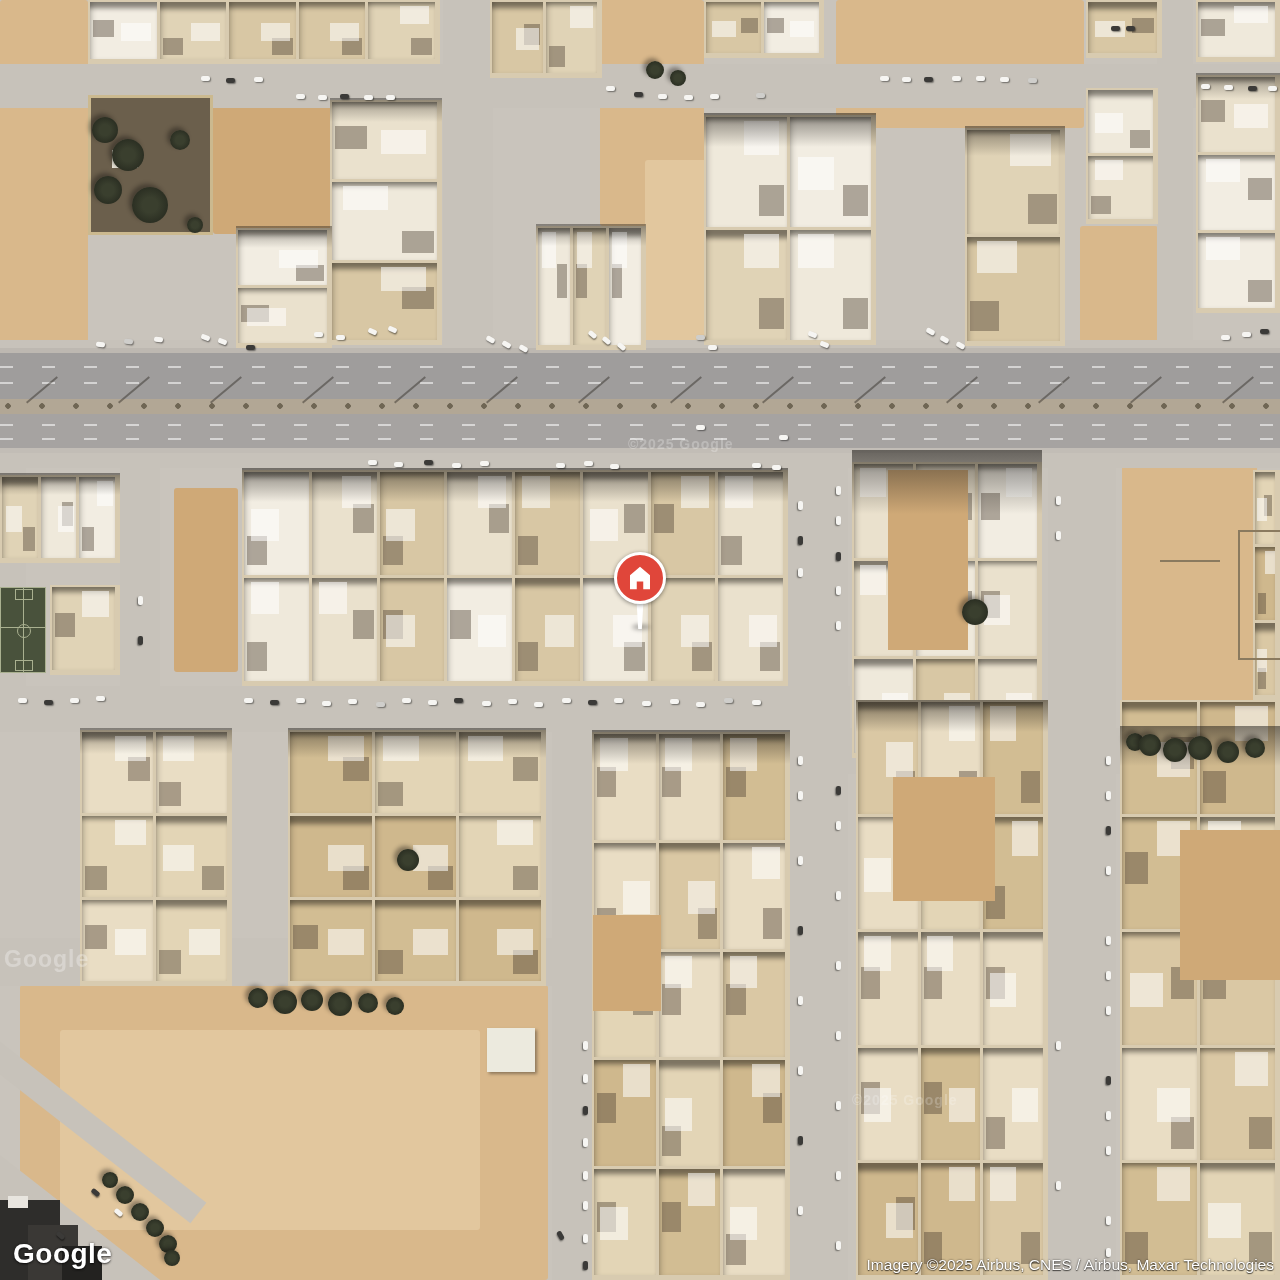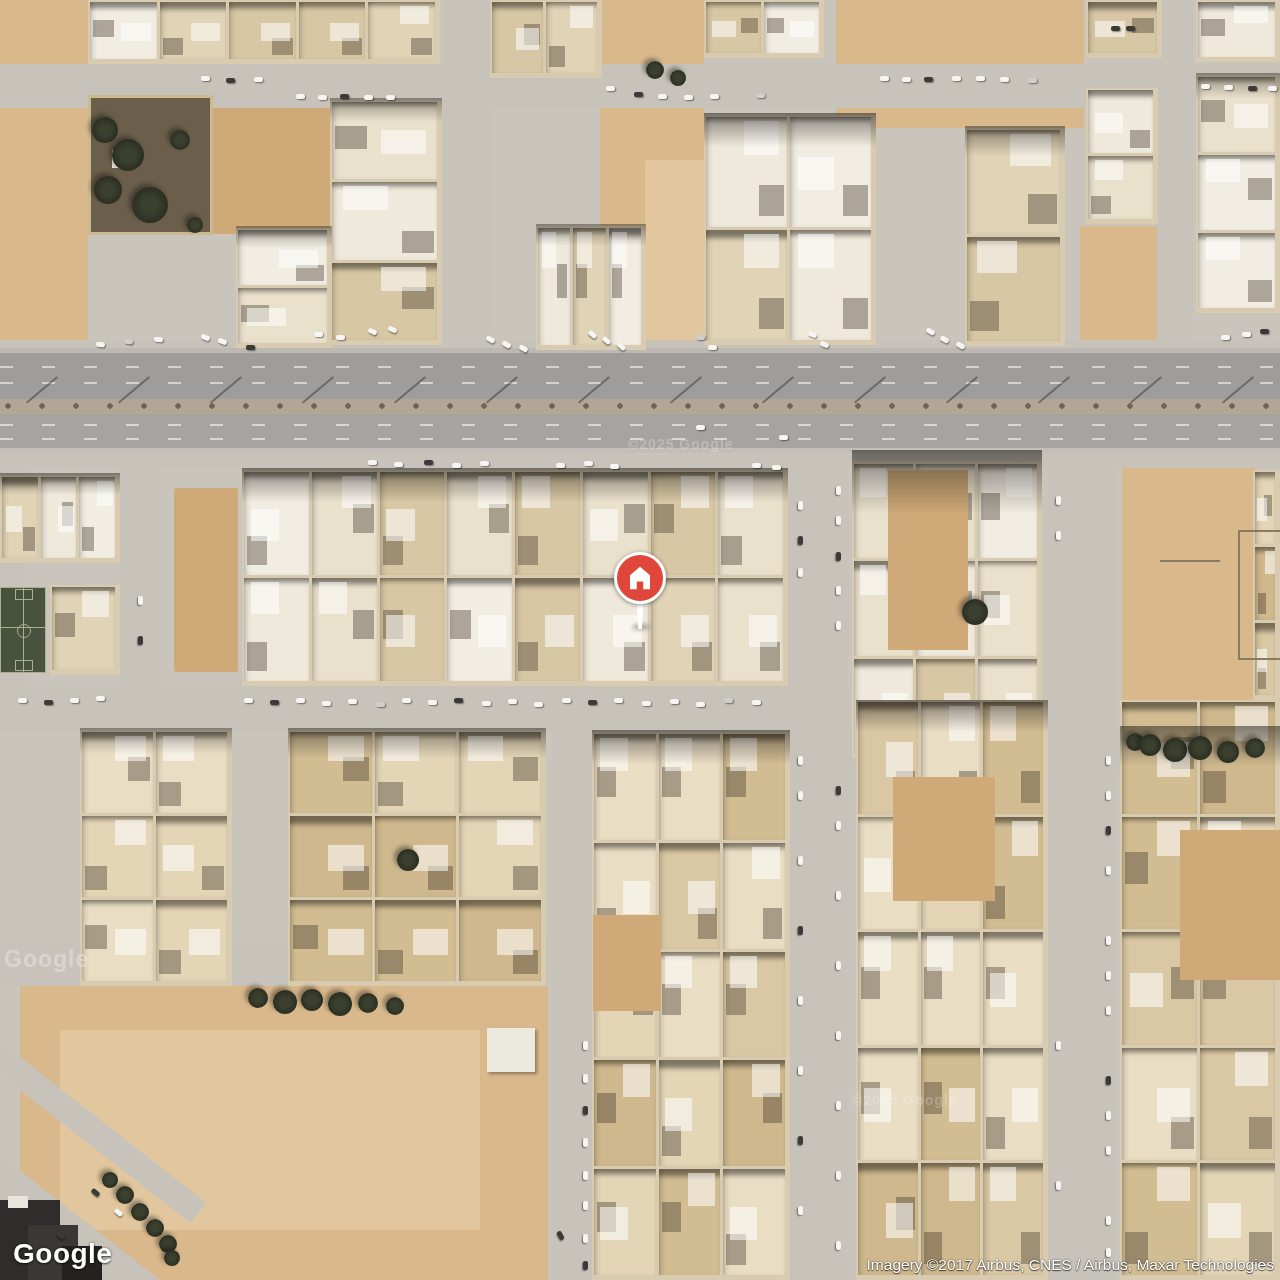--- a/index.html
+++ b/index.html
@@ -785,14 +785,14 @@
     </span>
   </div>
 
   <div id="wmarks">
       <span class="wmark" style="left: 4px; top: 946px; font-size: 23px; opacity: 0.3;">Google</span>
       <span class="wmark" style="left: 628px; top: 436px; font-size: 14px; opacity: 0.25;">©2025 Google</span>
       <span class="wmark" style="left: 852px; top: 1092px; font-size: 14px; opacity: 0.22;">©2025 Google</span>
     </div>
 
   <div id="logo">Google</div>
-  <div id="attrib">Imagery ©2017 Airbus, CNES / Airbus, Maxar Technologies</div>
+  <div id="attrib">Imagery ©2025 Airbus, CNES / Airbus, Maxar Technologies</div>
 </div>
 
 </body></html>

